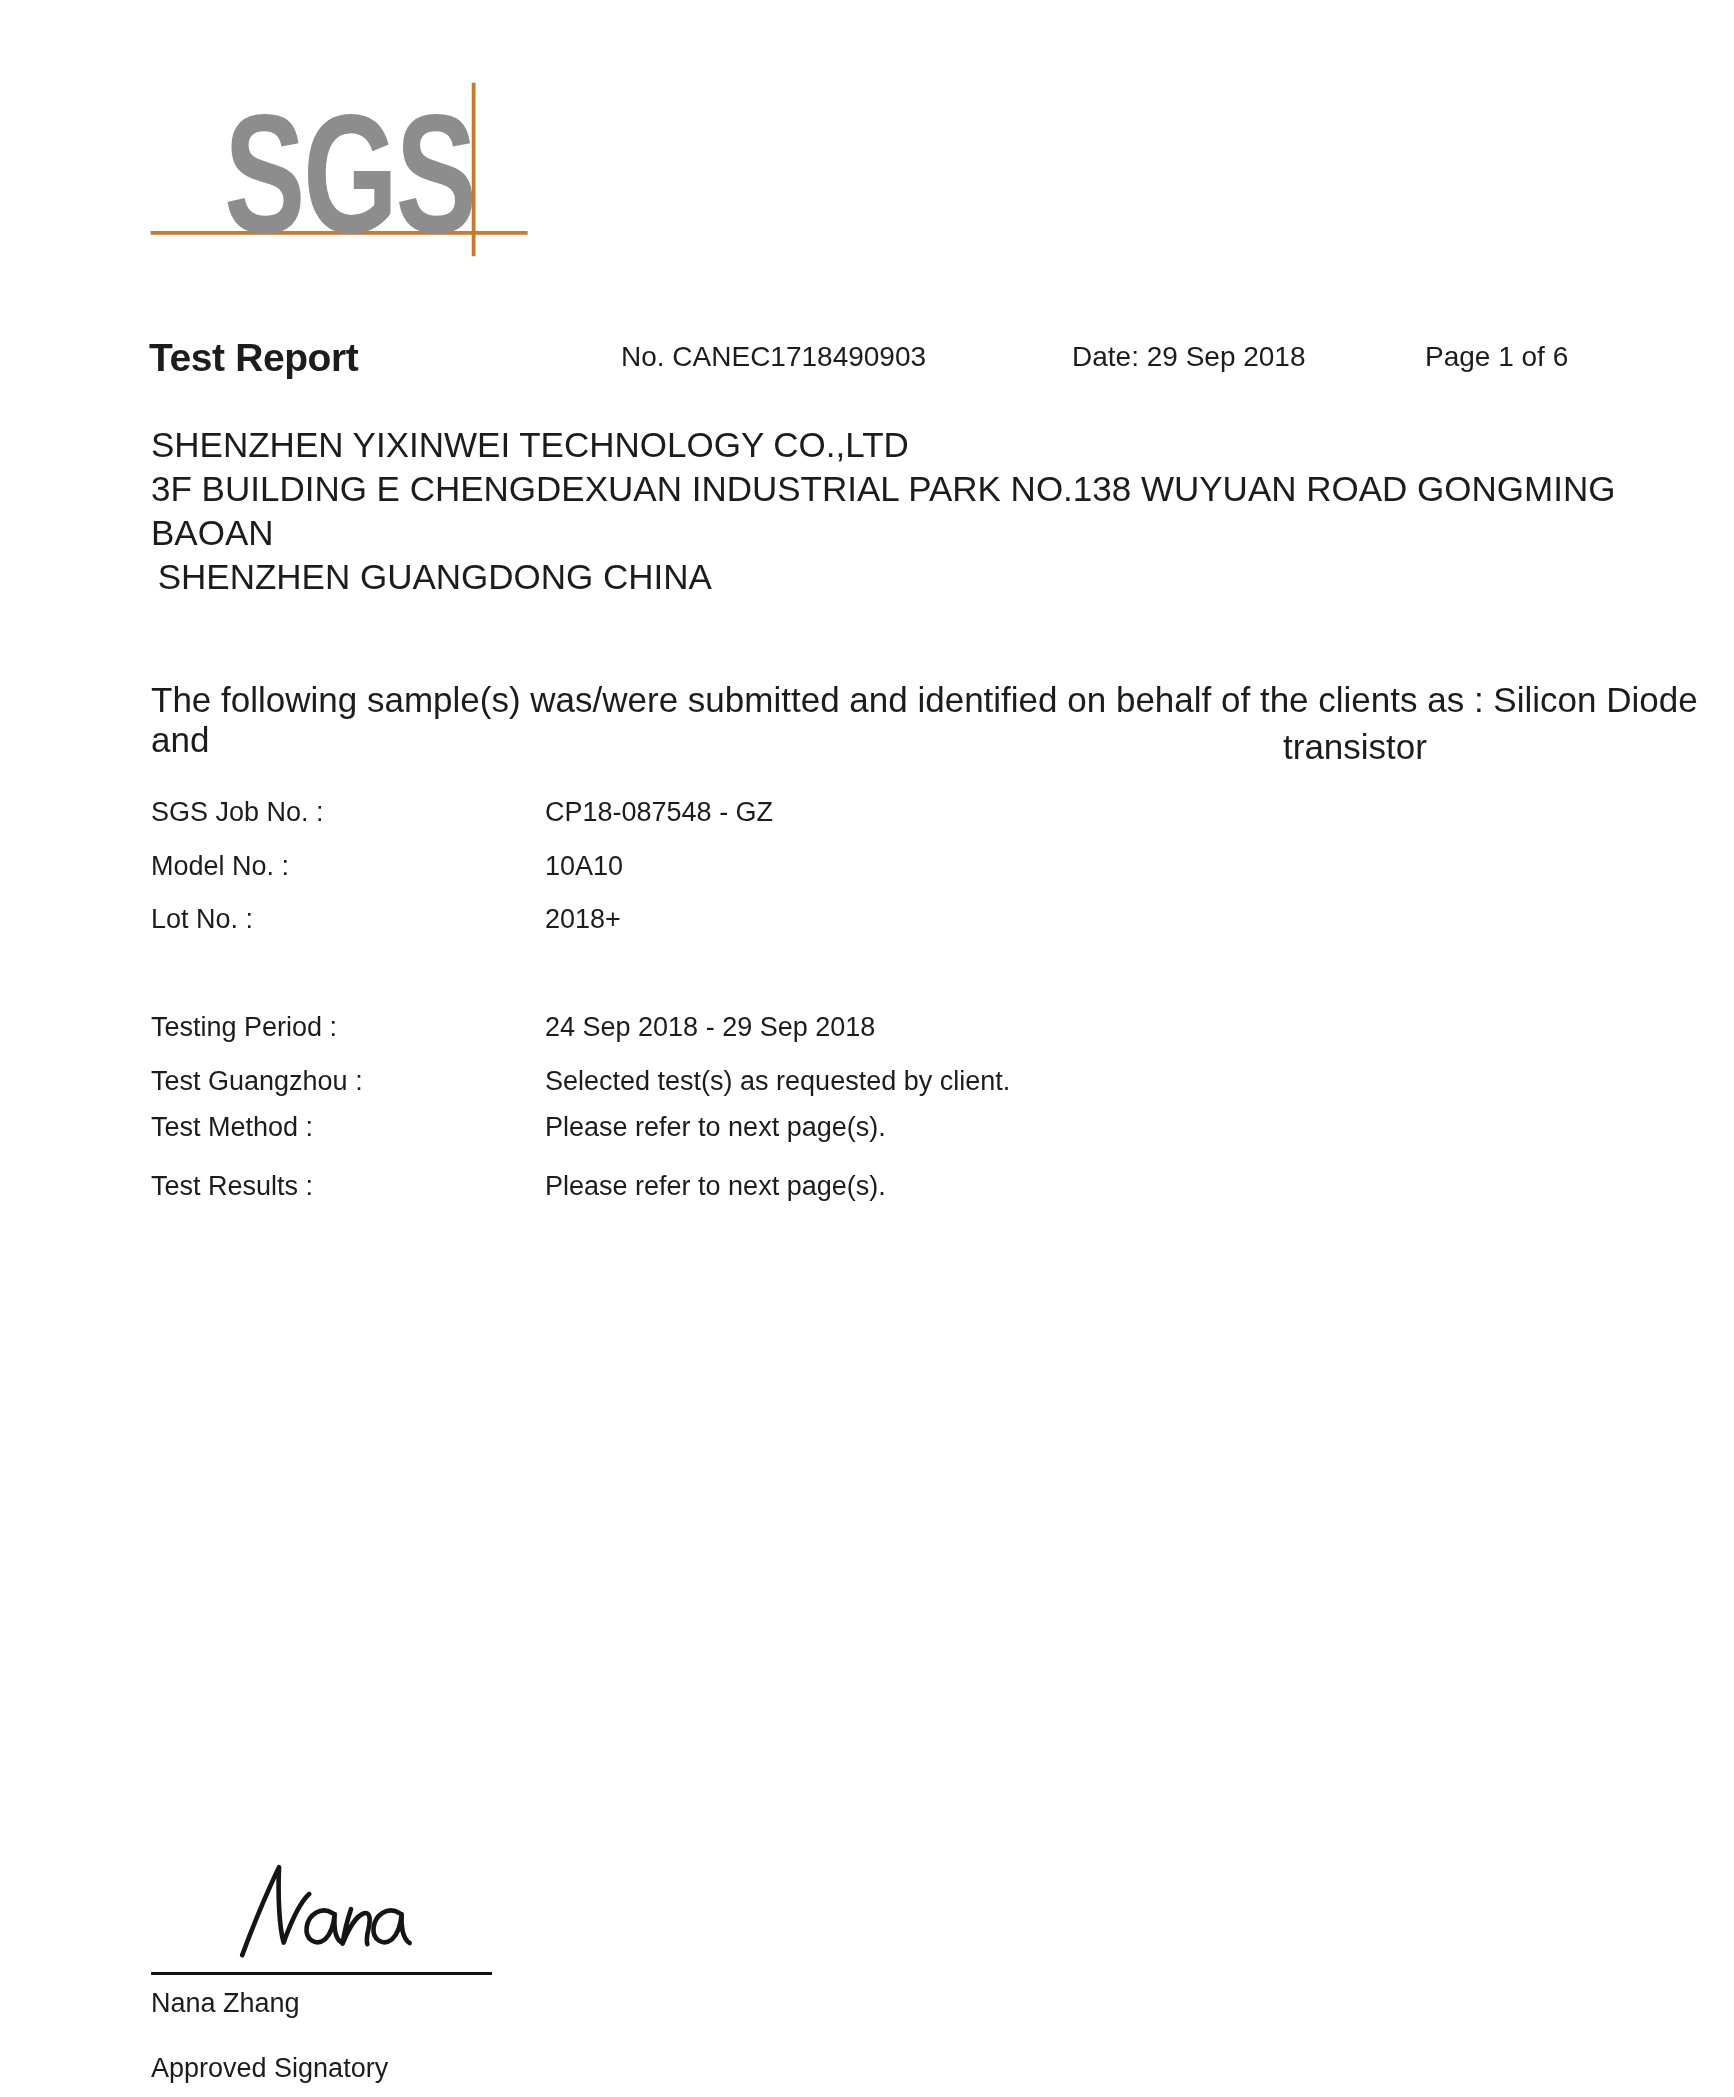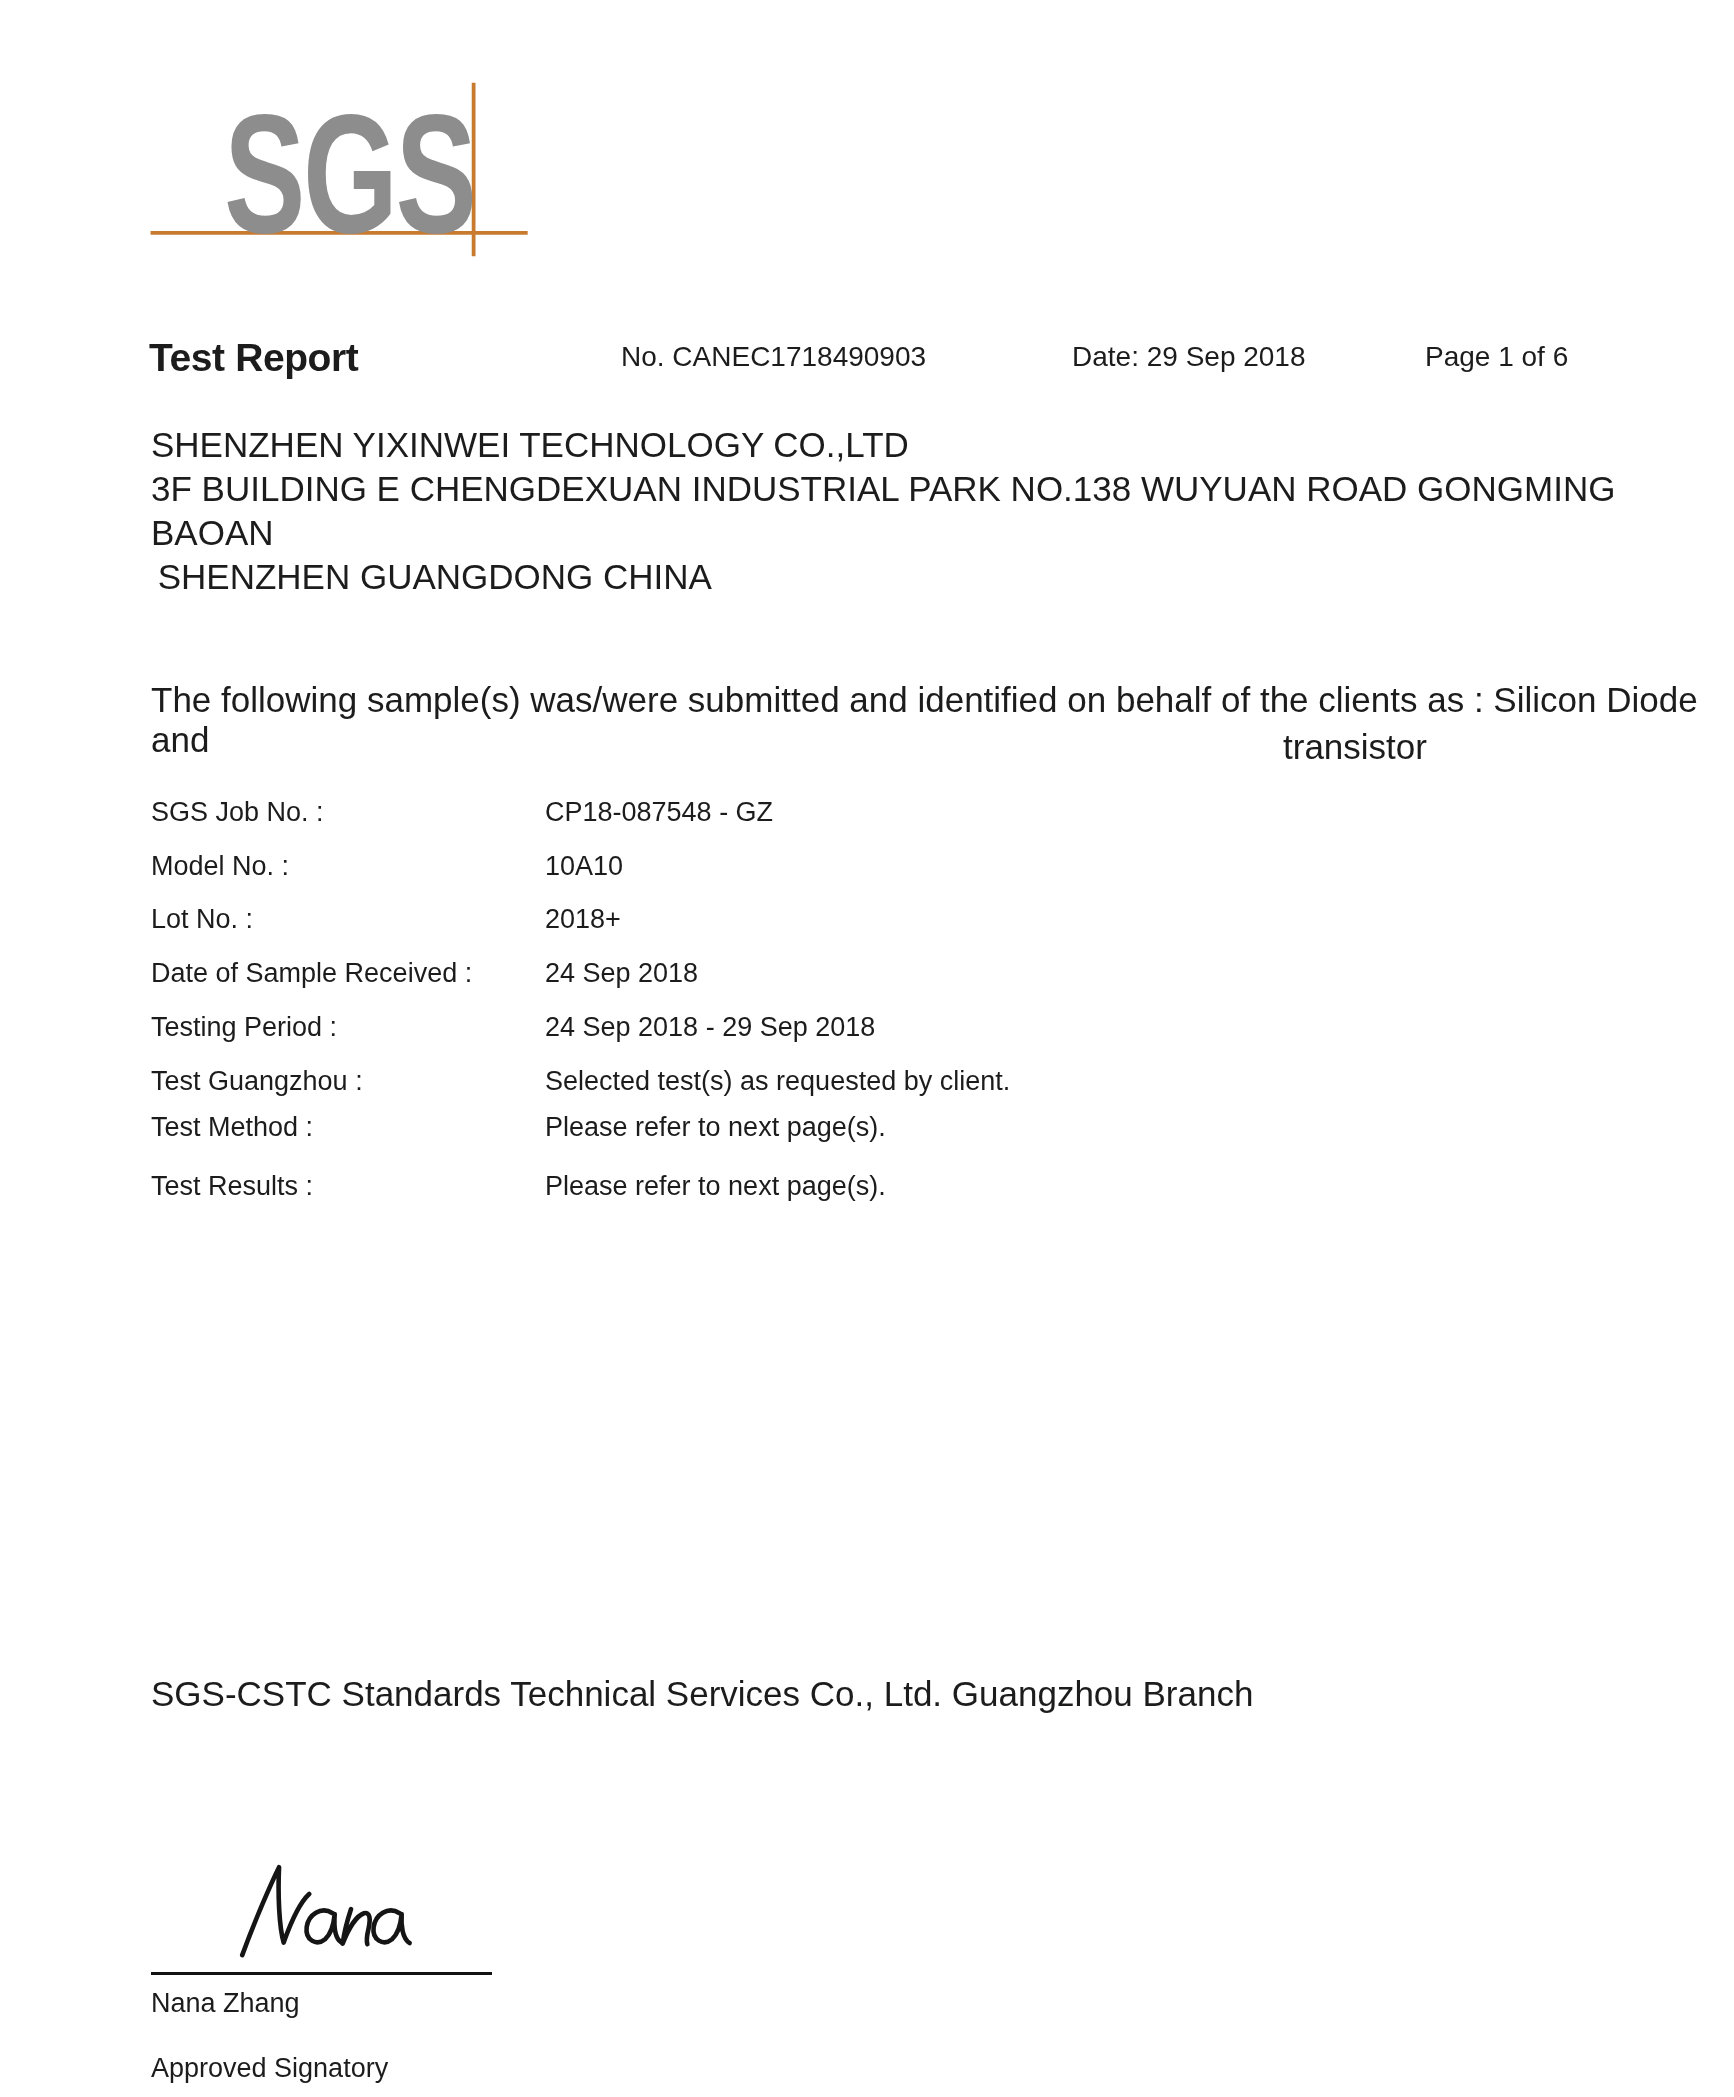--- a/index.html
+++ b/index.html
@@ -54,43 +54,38 @@
     <span class="info-value">CP18-087548 - GZ</span>
   </div>
   <div class="abs info-row" style="left:151px;top:851px;">
     <span class="info-label">Model No. :</span>
     <span class="info-value">10A10</span>
   </div>
   <div class="abs info-row" style="left:151px;top:904px;">
     <span class="info-label">Lot No. :</span>
     <span class="info-value">2018+</span>
   </div>
-  <div class="abs info-row" style="left:151px;top:958px;">
-    <span class="info-label">Date of Sample Received :</span>
-    <span class="info-value">24 Sep 2018</span>
-  </div>
   <div class="abs info-row" style="left:151px;top:1012px;">
     <span class="info-label">Testing Period :</span>
     <span class="info-value">24 Sep 2018 - 29 Sep 2018</span>
   </div>
   <div class="abs info-row" style="left:151px;top:1066px;">
     <span class="info-label">Test Guangzhou :</span>
     <span class="info-value">Selected test(s) as requested by client.</span>
   </div>
   <div class="abs info-row" style="left:151px;top:1112px;text-align:right;">
     <span class="info-label">Test Method :</span>
     <span class="info-value">Please refer to next page(s).</span>
   </div>
   <div class="abs info-row" style="left:151px;top:1171px;">
     <span class="info-label">Test Results :</span>
     <span class="info-value">Please refer to next page(s).</span>
   </div>
 
   <div class="abs body-t" style="left:151px;top:1674px;line-height:39px;">
-    <div>SGS-CSTC Standards Technical Services Co., Ltd. Guangzhou Branch</div>
   </div>
 
   <svg class="abs" style="left:233px;top:1858px;" width="180" height="113" viewBox="0 0 430 270">
     <g fill="none" stroke="#151515" stroke-width="11" stroke-linecap="round" stroke-linejoin="round">
       <path d="M22,232 C52,150 92,58 110,22 C107,85 110,165 121,202 C138,154 160,106 182,86"></path>
       <path d="M238,132 C210,114 180,136 176,165 C172,196 199,211 220,194 C235,181 241,155 243,134 C241,161 243,191 258,201"></path>
       <path d="M282,122 C272,152 265,182 262,205 C276,168 295,138 313,132 C327,128 329,145 324,168 C320,185 318,198 321,206"></path>
       <path d="M398,132 C370,114 340,136 336,165 C332,196 359,211 380,194 C395,181 401,155 403,134 C401,161 405,193 422,203"></path>
     </g>
   </svg>

